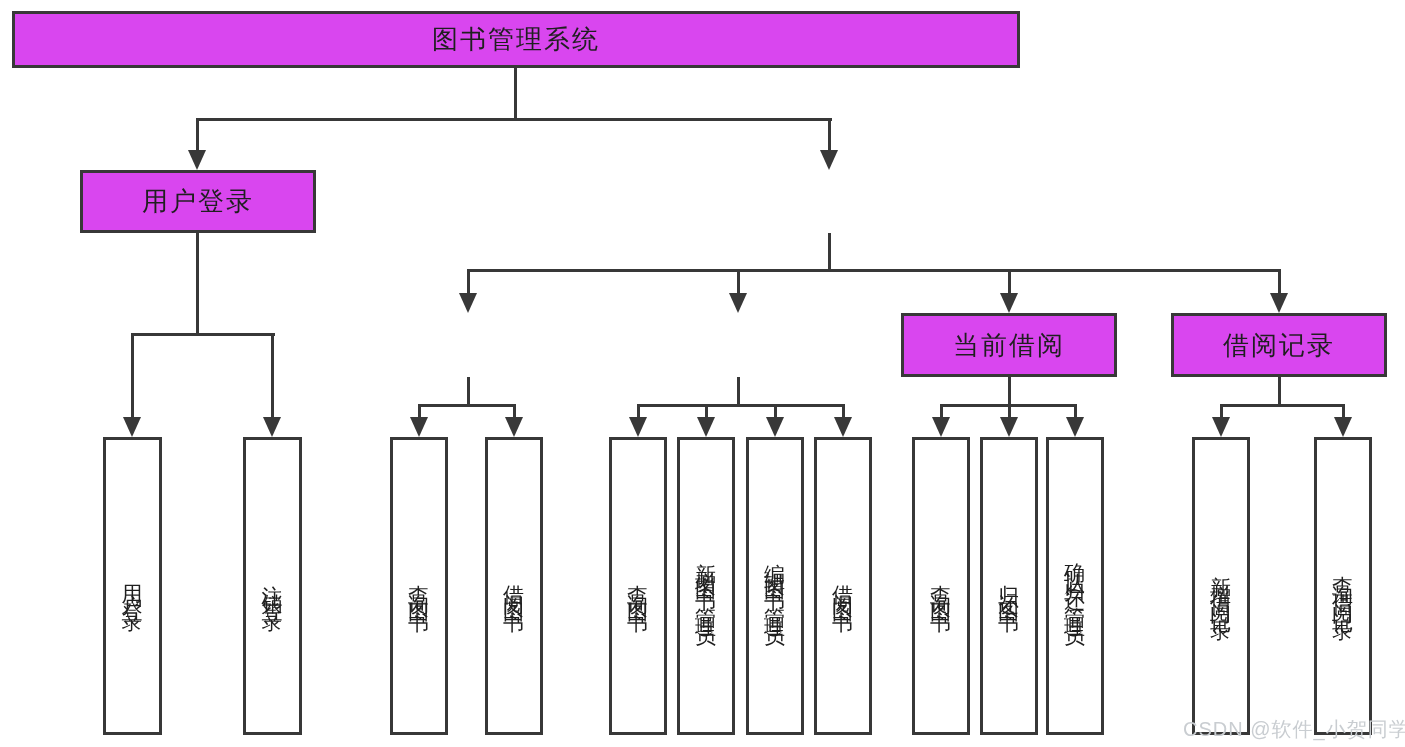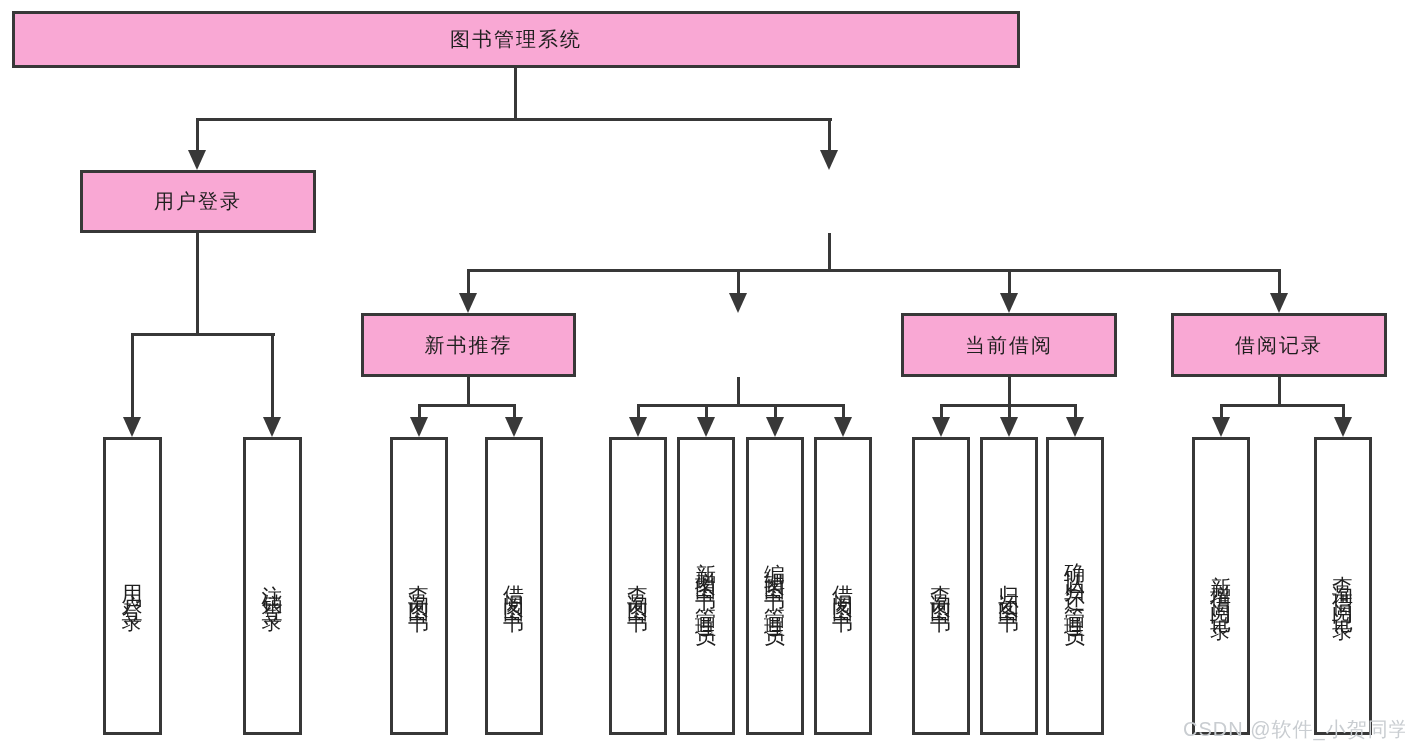--- a/index.html
+++ b/index.html
@@ -3,24 +3,24 @@
 <meta charset="utf-8">
 <style>
   html,body{margin:0;padding:0;background:#ffffff;}
   .stage{
     position:relative;width:1405px;height:747px;background:#ffffff;
     overflow:hidden;
     font-family:"Liberation Sans","DejaVu Sans",sans-serif;
     --line:#383838;--text:#1f1f1f;
   }
   .box{
-    position:absolute;box-sizing:border-box;background:#f9a8d4;
+    position:absolute;box-sizing:border-box;background:#d946ef;
     border:3px solid var(--line);
     display:flex;align-items:center;justify-content:center;
-    color:var(--text);font-size:20px;letter-spacing:2px;
+    color:var(--text);font-size:26px;letter-spacing:2px;
   }
   .leaf{
     position:absolute;box-sizing:border-box;background:#ffffff;
     border:3px solid var(--line);
     display:flex;align-items:center;justify-content:center;
     color:var(--text);font-size:21px;letter-spacing:9px;
   }
   .leaf span{
     writing-mode:vertical-rl;text-orientation:mixed;line-height:1;
     white-space:nowrap;
@@ -68,23 +68,20 @@
   <div class="hline" style="left:467px;top:269px;width:814px;"></div>
   <div class="vline" style="left:467px;top:269px;height:26px;"></div>
   <div class="arrow" style="left:459px;top:293px;"></div>
   <div class="vline" style="left:737px;top:269px;height:26px;"></div>
   <div class="arrow" style="left:729px;top:293px;"></div>
   <div class="vline" style="left:1008px;top:269px;height:26px;"></div>
   <div class="arrow" style="left:1000px;top:293px;"></div>
   <div class="vline" style="left:1278px;top:269px;height:26px;"></div>
   <div class="arrow" style="left:1270px;top:293px;"></div>
 
-  <div class="box" style="left:361px;top:313px;width:215px;height:64px;">
-    <span>新书推荐</span>
-  </div>
   <div class="box" style="left:901px;top:313px;width:216px;height:64px;">
     <span>当前借阅</span>
   </div>
   <div class="box" style="left:1171px;top:313px;width:216px;height:64px;">
     <span>借阅记录</span>
   </div>
 
   <div class="vline" style="left:467px;top:377px;height:29px;"></div>
   <div class="hline" style="left:418px;top:404px;width:98px;"></div>
   <div class="vline" style="left:418px;top:404px;height:15px;"></div>

